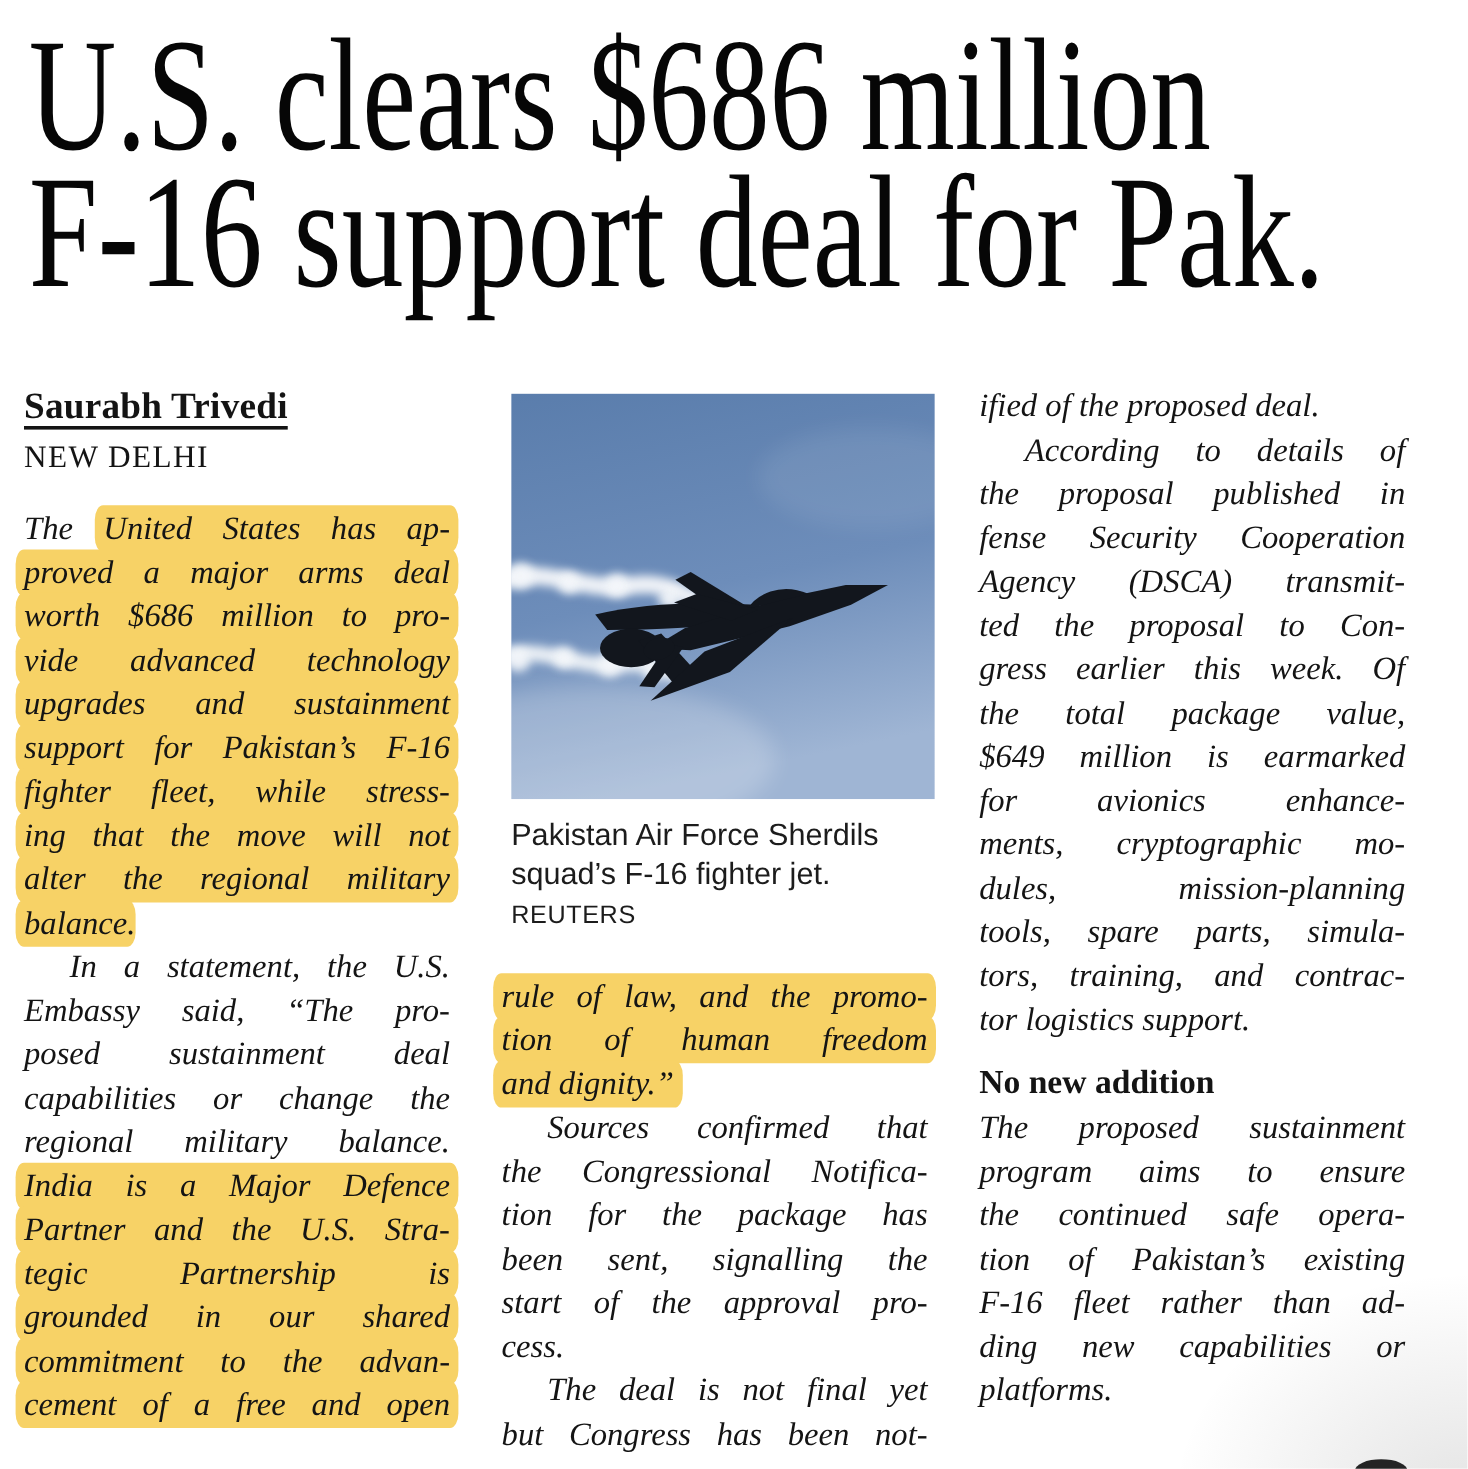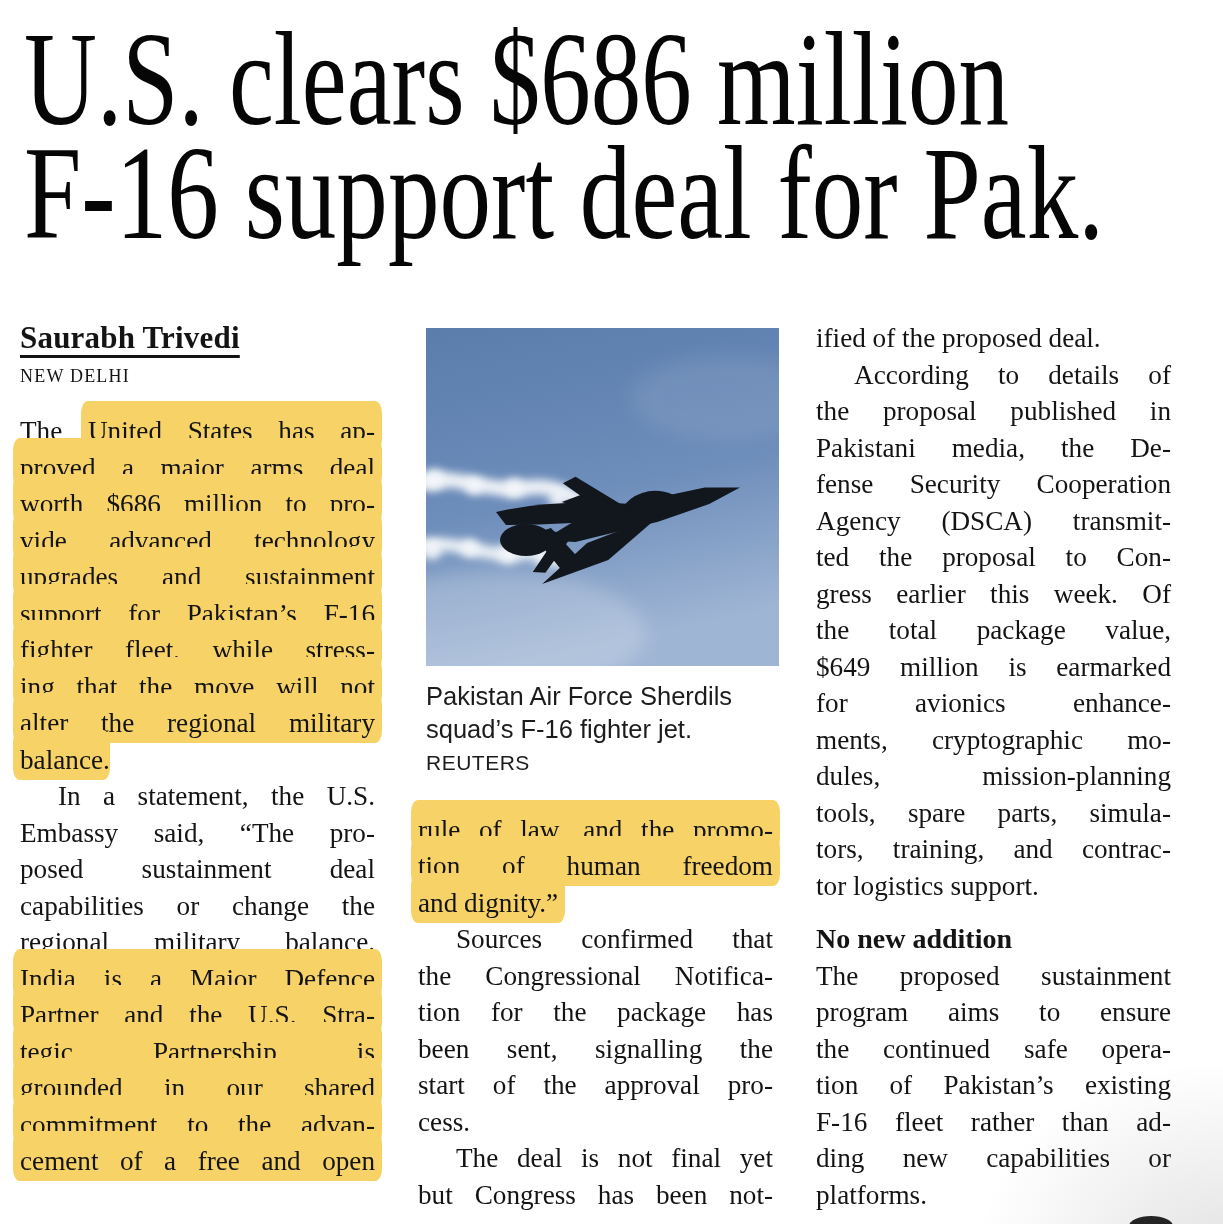--- a/index.html
+++ b/index.html
@@ -18,32 +18,32 @@
   
   .columns{
     position:absolute;top:320px;left:20px;width:1151px;
     display:grid;grid-template-columns:355px 355px 355px;column-gap:43px;
   }
   .byline{margin-bottom:26px;}
   .author{
     font-size:31px;font-weight:bold;letter-spacing:0.2px;
     text-decoration:underline;text-decoration-thickness:2.5px;text-underline-offset:7px;
   }
-  .dateline{font-size:18px;letter-spacing:1.2px;margin-top:10px;}
-  .para{margin:0;}
+  .dateline{font-size:26px;letter-spacing:1.2px;margin-top:10px;}
+  .para{margin:0;font-style:italic;}
   .line{
     font-size:27.2px;line-height:36.5px;
     text-align:justify;text-align-last:justify;
     white-space:normal;
   }
   .line.end{text-align-last:left;}
   .line.indent{text-indent:38px;}
   .hl{
     background:var(--hl,#f7d266);
-    padding:15px 7px 5px;margin:0 -7px;
+    padding:4px 7px 5px;margin:0 -7px;
     border-radius:7px/12px;
     box-decoration-break:clone;-webkit-box-decoration-break:clone;
   }
   .subhead{font-size:28px;font-weight:bold;line-height:36.5px;margin-top:17px;}
   
   figure{margin:0;padding:8px;}
   .photo{display:block;width:353px;height:338px;}
   .jet{fill:var(--jet,#12161d);}
   figcaption{
     margin-top:14px;
@@ -184,21 +184,20 @@
     </div>
 
     <div class="col">
       <div>
           <div class="para">
             <div class="line end"><span>ified of the proposed deal.</span></div>
           </div>
           <div class="para">
             <div class="line indent"><span>According to details of</span></div>
             <div class="line"><span>the proposal published in</span></div>
-            <div class="line"><span>Pakistani media, the De-</span></div>
             <div class="line"><span>fense Security Cooperation</span></div>
             <div class="line"><span>Agency (DSCA) transmit-</span></div>
             <div class="line"><span>ted the proposal to Con-</span></div>
             <div class="line"><span>gress earlier this week. Of</span></div>
             <div class="line"><span>the total package value,</span></div>
             <div class="line"><span>$649 million is earmarked</span></div>
             <div class="line"><span>for avionics enhance-</span></div>
             <div class="line"><span>ments, cryptographic mo-</span></div>
             <div class="line"><span>dules, mission-planning</span></div>
             <div class="line"><span>tools, spare parts, simula-</span></div>

